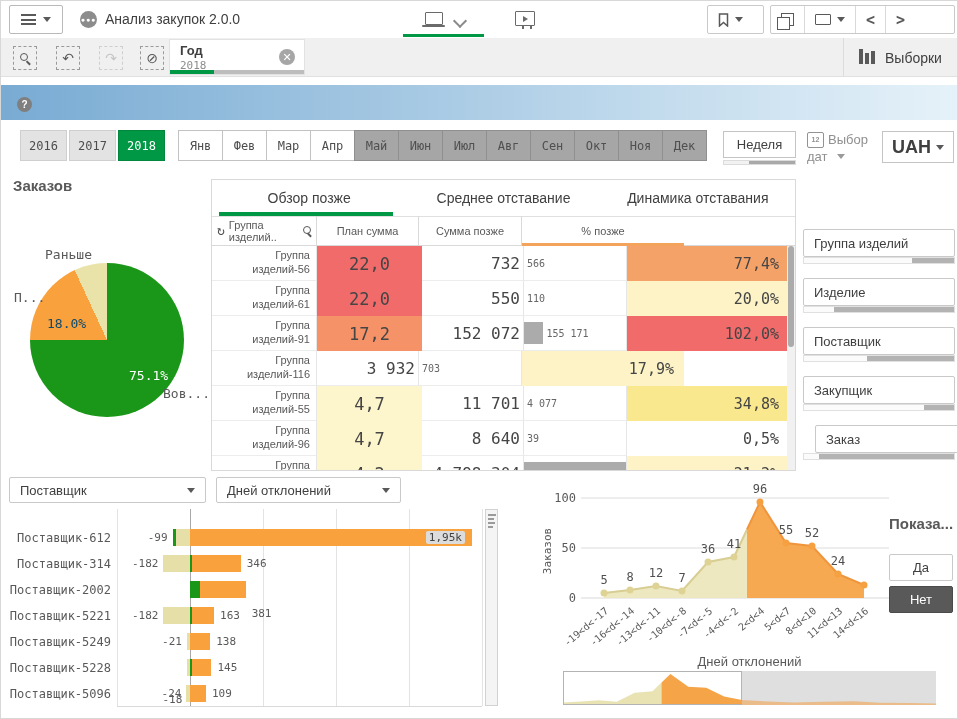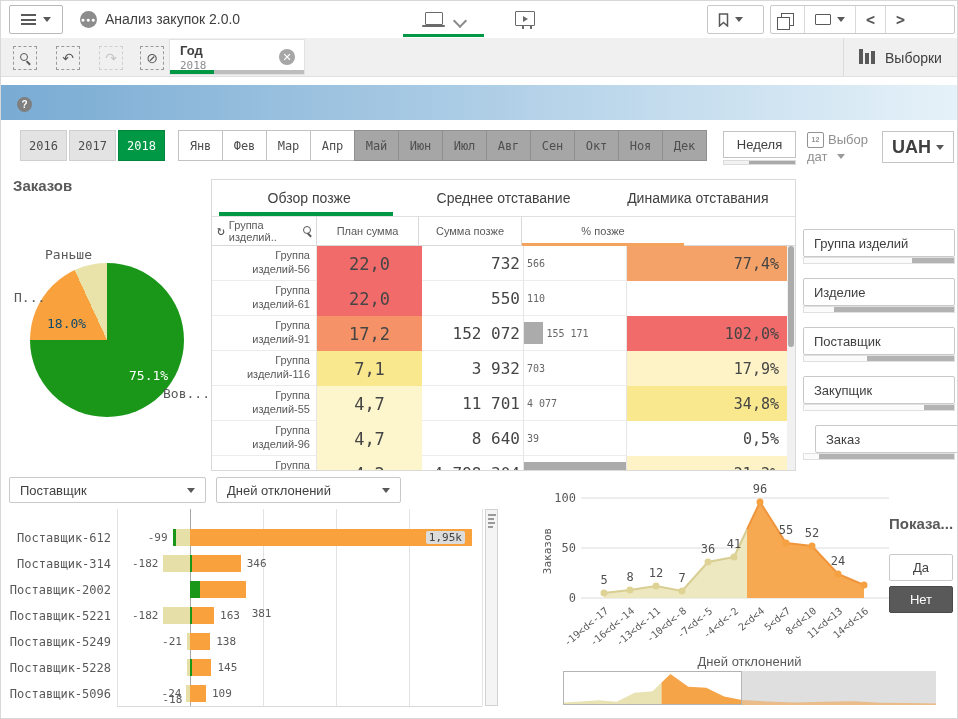--- a/index.html
+++ b/index.html
@@ -320,40 +320,40 @@
           <div class="tc name">
             <div>Группа</div>
             <div>изделий-61</div>
           </div>
           <div class="tc days" style="background: rgb(242, 107, 107);">22,0</div>
           <div class="tc plan">550</div>
           <div class="tc late">
             <div class="latebar" style="width: 0%;"></div>
             <div class="latelab">110</div>
           </div>
+          <div class="tc pct" style="background: rgb(253, 243, 198);">20,0%</div>
         </div>
         <div class="trow">
           <div class="tc name">
             <div>Группа</div>
             <div>изделий-91</div>
           </div>
           <div class="tc days" style="background: rgb(245, 146, 104);">17,2</div>
           <div class="tc plan">152 072</div>
           <div class="tc late">
             <div class="latebar" style="width: 19%;"></div>
             <div class="latelab">155 171</div>
           </div>
           <div class="tc pct" style="background: rgb(242, 107, 107);">102,0%</div>
         </div>
         <div class="trow">
           <div class="tc name">
             <div>Группа</div>
             <div>изделий-116</div>
           </div>
-          <div class="tc days" style="background: rgb(250, 232, 143);">7,1</div>
           <div class="tc plan">3 932</div>
           <div class="tc late">
             <div class="latebar" style="width: 0%;"></div>
             <div class="latelab">703</div>
           </div>
           <div class="tc pct" style="background: rgb(253, 243, 198);">17,9%</div>
         </div>
         <div class="trow">
           <div class="tc name">
             <div>Группа</div>

